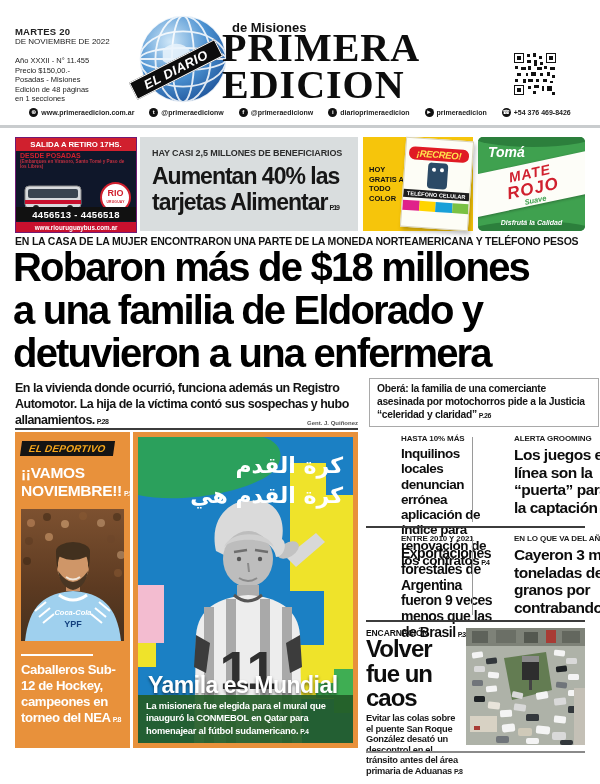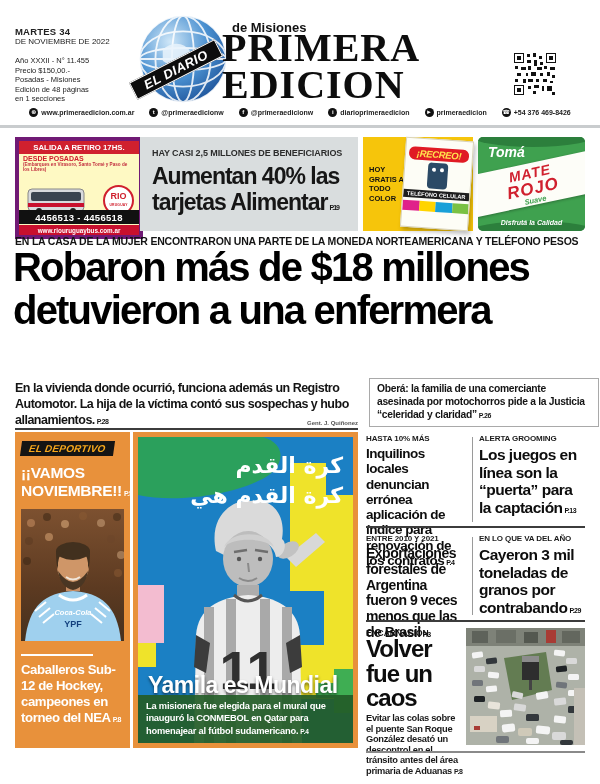--- a/index.html
+++ b/index.html
@@ -17,21 +17,21 @@
   .logo-region{left:232px;top:20px;font-size:13px;font-weight:800;}
   .logo-main{left:222px;top:29px;font-family:"Liberation Serif","DejaVu Serif",serif;
     font-weight:900;font-size:40px;line-height:37px;letter-spacing:1px;color:#0d0d0d;}
   .qr{left:514px;top:53px;}
   .socialbar{left:0;top:108px;width:600px;display:flex;justify-content:center;gap:15px;align-items:center;}
   .soc{display:flex;align-items:center;gap:3px;font-size:7px;font-weight:600;color:#222;}
   .soc .ic{width:9px;height:9px;border-radius:50%;background:#111;color:#fff;font-size:6px;
     line-height:9px;text-align:center;font-weight:700;}
   .hdr-rule{left:0;top:125px;width:600px;height:3px;background:#c9ccce;}
   
-  .ad-bus{left:15px;top:137px;width:120px;height:94px;background:#fef9c3;border:4px solid #701a75;font-weight:700;overflow:hidden;}
+  .ad-bus{left:15px;top:137px;width:120px;height:94px;background:#0f172a;border:1px solid #701a75;font-weight:700;overflow:hidden;}
   .ad-bus .ban{background:#d0202e;color:#fff;font-size:7.8px;text-align:center;padding:2px 0;font-weight:800;}
   .ad-bus .from{color:#d0202e;font-size:7px;font-weight:800;padding:1px 4px 0;}
   .ad-bus .note{color:#c23040;font-size:4.6px;line-height:5.4px;padding:0 4px;font-weight:700;}
   .ad-bus .phones{position:absolute;left:0;bottom:11px;width:100%;background:#111;color:#fff;
     font-size:9.5px;text-align:center;padding:1.5px 0;font-weight:800;letter-spacing:.3px;}
   .ad-bus .web{position:absolute;left:0;bottom:0;width:100%;background:#c8102e;color:#fff;
     font-size:6.3px;text-align:center;padding:1.5px 0;font-weight:700;}
   .riologo{position:absolute;right:5px;top:44px;width:27px;height:27px;border:2.5px solid #d0202e;
     border-radius:50%;background:#fff;text-align:center;}
   .riologo .r1{font-size:9px;font-weight:900;color:#d0202e;line-height:13px;display:block;margin-top:3px;}
@@ -88,21 +88,21 @@
   .mural-inner{position:relative;width:215px;height:306px;}
   .arabic{position:absolute;right:10px;top:14px;width:190px;text-align:right;color:#fff;
     font-family:"DejaVu Sans",sans-serif;font-weight:800;font-size:22px;line-height:30px;direction:rtl;}
   .arabic span{display:block;}
   .yamila{position:absolute;left:10px;bottom:44px;color:#fff;font-weight:800;font-size:23px;
     letter-spacing:-.5px;text-shadow:0 2px 3px rgba(0,0,0,.55);}
   .mural-cap{position:absolute;left:0;bottom:0;width:100%;box-sizing:border-box;background:rgba(36,92,40,.93);
     color:#fff;font-size:9.3px;font-weight:600;line-height:12.3px;letter-spacing:-.2px;padding:5px 8px;}
   .mural-cap .pg{font-size:6.5px;}
   
-  .brief{position:absolute;}
+  .brief{position:absolute;margin-left:35px;}
   .brief .k{font-size:8px;font-weight:700;letter-spacing:-.1px;color:#1a1a1a;margin-bottom:3px;}
   .brief .h{font-weight:800;letter-spacing:-.5px;line-height:1.13;color:#0d0d0d;}
   .bA1{left:366px;top:434px;width:102px;}  .bA1 .h{font-size:13.5px;}
   .bB1{left:479px;top:434px;width:108px;}  .bB1 .h{font-size:15.5px;}
   .bA2{left:366px;top:534px;width:102px;}  .bA2 .h{font-size:14px;}
   .bB2{left:479px;top:534px;width:108px;}  .bB2 .h{font-size:15.5px;}
   .vline1{left:472px;top:437px;width:1px;height:85px;background:#9a9a9a;}
   .vline2{left:472px;top:537px;width:1px;height:78px;background:#9a9a9a;}
   .hline1{left:366px;top:526px;width:219px;height:2px;background:#3c3c3c;}
   .hline2{left:366px;top:620px;width:219px;height:2px;background:#3c3c3c;}
@@ -112,21 +112,21 @@
   .enc-h{left:366px;top:637px;width:100px;font-size:24px;font-weight:800;line-height:24.5px;letter-spacing:-1px;color:#0d0d0d;}
   .enc-b{left:366px;top:713px;width:97px;font-size:9.3px;font-weight:600;line-height:10.6px;letter-spacing:-.3px;color:#1a1a1a;}
   .enc-photo{left:466px;top:628px;}
 </style>
 </head>
 <body>
 
 <div id="page">
 
   <div class="abs dateblock">
-    <div class="d1">MARTES 34</div>
+    <div class="d1">MARTES 20</div>
     <div class="d2">DE NOVIEMBRE DE 2022</div>
     <div class="ed">Año XXXII - N° 11.455</div>
     <div class="ed">Precio $150,00.-</div>
     <div class="ed">Posadas - Misiones</div>
     <div class="ed">Edición de 48 páginas</div>
     <div class="ed">en 1 secciones</div>
   </div>
 
   <div class="abs globe">
     <svg width="92" height="92" viewBox="0 0 100 100">
@@ -284,20 +284,21 @@
       <span class="m1">MATE</span>
       <span class="m2">ROJO</span>
       <span class="sv">Suave</span>
     </div>
     <div class="slogan">Disfrutá la Calidad</div>
   </div>
 
   <div class="abs lead-kicker">EN LA CASA DE LA MUJER ENCONTRARON UNA PARTE DE LA MONEDA NORTEAMERICANA Y TELÉFONO PESOS</div>
   <div class="abs lead-hl">
     <div>Robaron más de $18 millones</div>
+    <div>a una familia de Eldorado y</div>
     <div>detuvieron a una enfermera</div>
   </div>
   <div class="abs lead-deck">
     <span>En la vivienda donde ocurrió, funciona además un Registro Automotor. La hija de la víctima contó sus sospechas y hubo allanamientos.</span><span class="pg">P.28</span>
   </div>
   <div class="abs side-box">
     <span>Oberá: la familia de una comerciante asesinada por motochorros pide a la Justicia “celeridad y claridad”</span><span class="pg">P.26</span>
   </div>
   <div class="abs credit">Gent. J. Quiñonez</div>
   <div class="abs lead-rule"></div>

